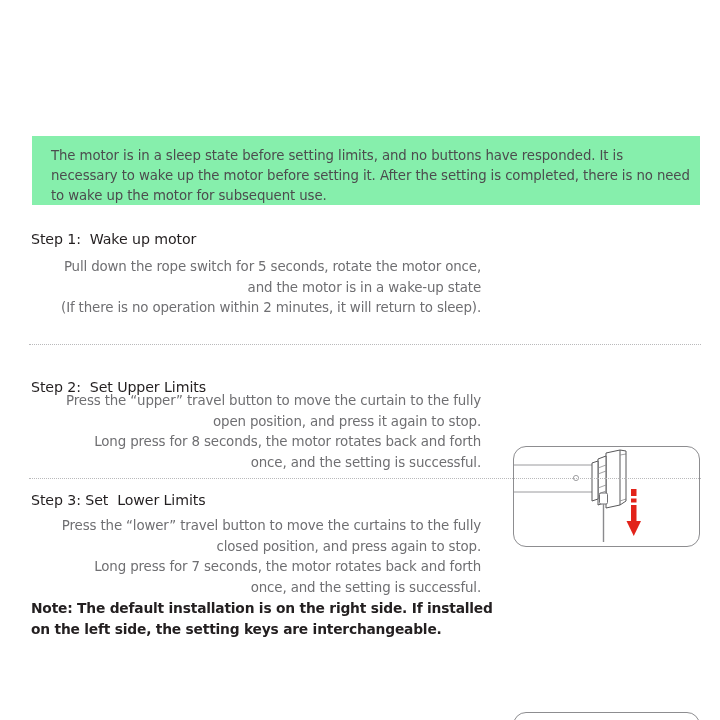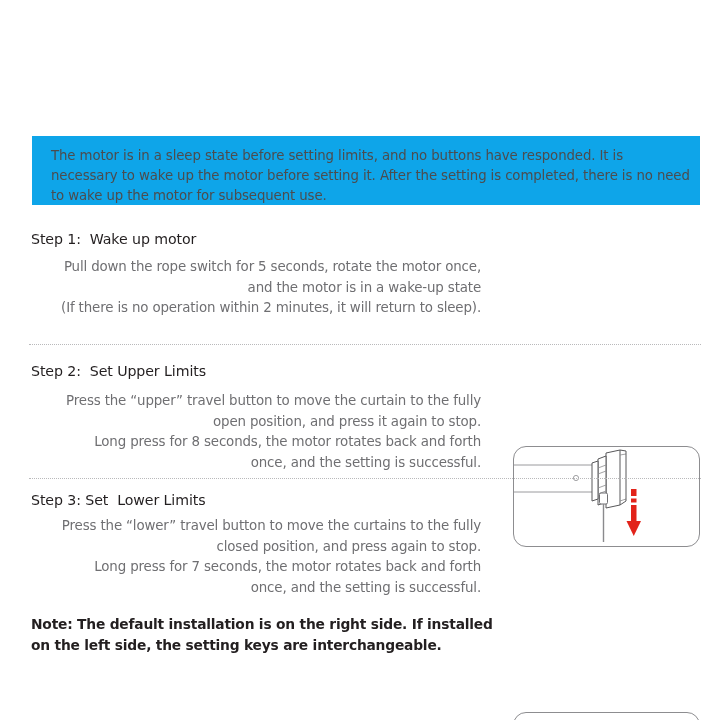--- a/index.html
+++ b/index.html
@@ -34,21 +34,21 @@
     line-height: 1.2;
   }
 
   
   .intro-box {
     position: absolute;
     left: 32px;
     top: 136px;
     width: 668px;
     height: 69px;
-    background: #0ea5e9;
+    background: #86efac;
   }
   .intro-text {
     position: absolute;
     left: 19px;
     top: 10px;
     width: 640px;
     font-size: 13.3px;
     line-height: 20px;
     color: #4c4c4e;
     letter-spacing: -0.1px;
@@ -67,21 +67,21 @@
   .step-heading {
     position: absolute;
     left: 31px;
     font-size: 14.2px;
     font-weight: 400;
     color: #231f20;
     letter-spacing: -0.1px;
     white-space: pre;
   }
   #section-1 .step-heading { top: 9px; }
-  #section-2 .step-heading { top: 8px; text-align: center; }
+  #section-2 .step-heading { top: 24px; text-align: center; }
   #section-3 .step-heading { top: 4px; }
 
   .step-body {
     position: absolute;
     left: 31px;
     font-size: 13.4px;
     line-height: 20.5px;
     color: #6f6f72;
     letter-spacing: -0.15px;
     width: 450px;
@@ -96,21 +96,20 @@
     position: absolute;
     left: 31px;
     top: 110px;
     width: 470px;
     font-size: 13.8px;
     font-weight: 700;
     line-height: 21px;
     color: #231f20;
     letter-spacing: -0.2px;
     white-space: pre-line;
-    margin-top: 16px;
   }
 
   
   .divider {
     position: absolute;
     left: 29px;
     width: 672px;
     height: 0;
     border-top: 1.3px dotted #b9b9bb;
   }

